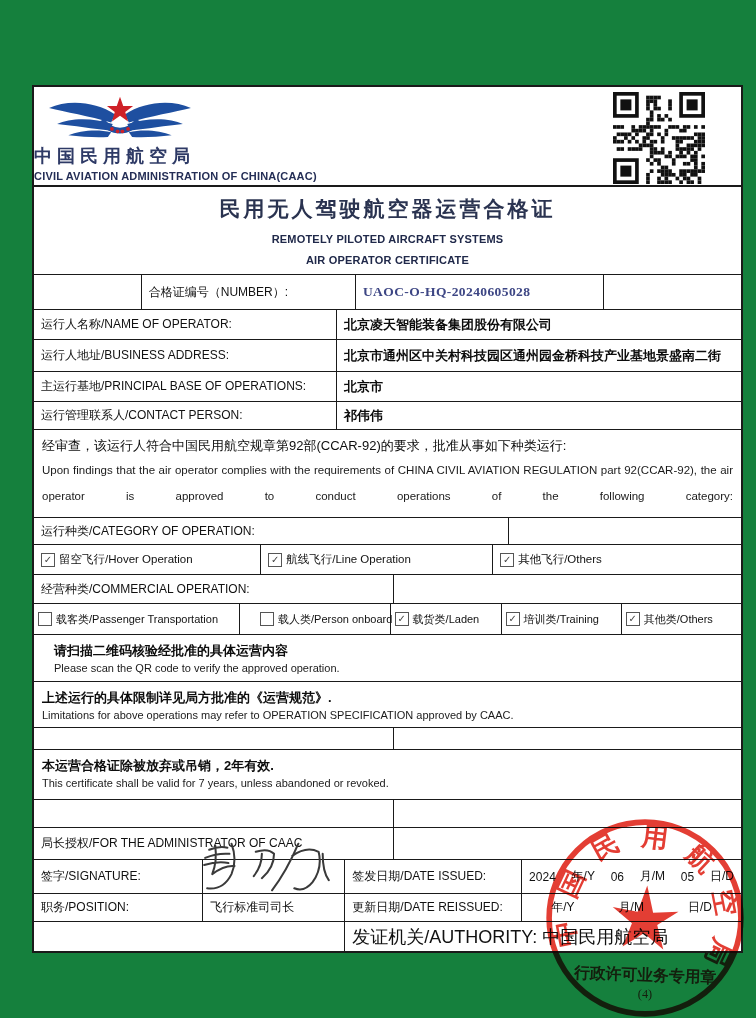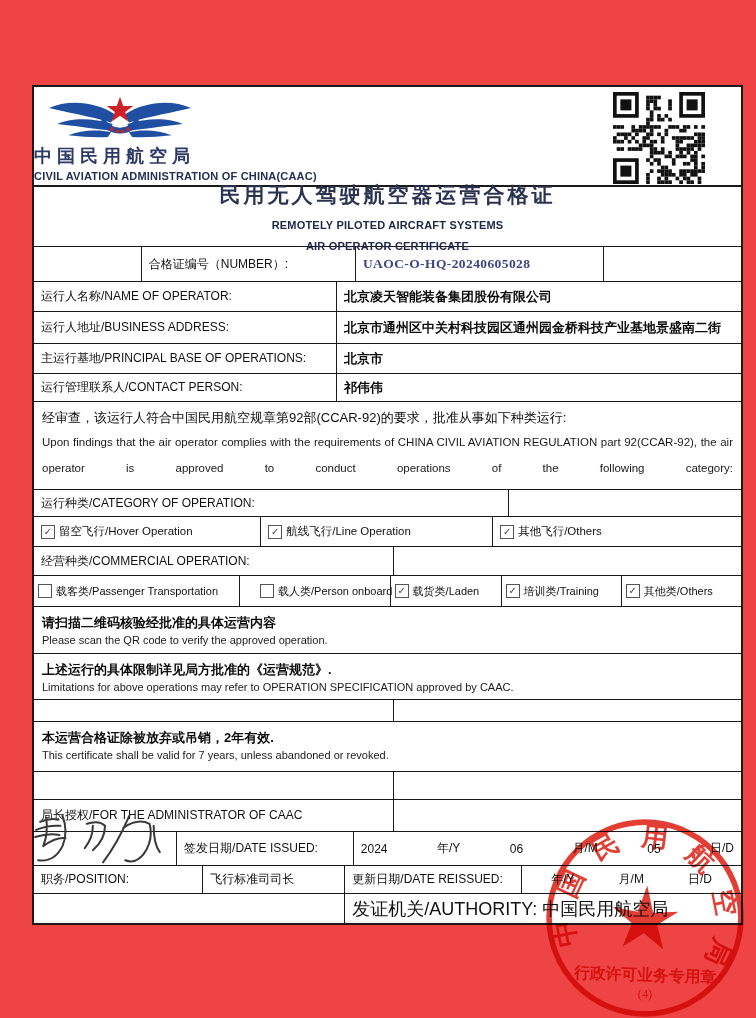--- a/index.html
+++ b/index.html
@@ -1,33 +1,33 @@
 <!DOCTYPE html>
 <html><head>
 <meta charset="utf-8">
 <style>
   html,body{margin:0;padding:0;background:#fff;}
-  .page{position:relative;width:756px;height:1018px;background:#ef4444;overflow:hidden;
+  .page{position:relative;width:756px;height:1018px;background:#15803d;overflow:hidden;
         font-family:"Liberation Sans","DejaVu Sans",sans-serif;color:#111;}
   .cert{position:absolute;left:32px;top:85px;width:711px;border:2px solid #1a1a1a;box-sizing:border-box;background:#fff;}
   .row{display:flex;border-bottom:1px solid #1a1a1a;position:relative;align-items:stretch;box-sizing:border-box;}
   .row.noline{border-bottom:none;}
   .row.thick{border-bottom-width:2px;}
   .cell{padding:2px 7px;display:flex;align-items:center;font-size:12px;box-sizing:border-box;min-width:0;}
   .cell + .cell{border-left:1px solid #1a1a1a;}
   .cell.block{display:block;align-items:flex-start;}
   .val{font-weight:700;font-size:13px;color:#0c0c0c;white-space:nowrap;}
   .clip{overflow:hidden;}
   .numval{font-family:"Liberation Serif","DejaVu Serif",serif;font-weight:700;
           font-size:13.5px;color:#3d4684;letter-spacing:.4px;white-space:nowrap;}
   .hdr{flex-direction:column;justify-content:flex-start;height:100px;}
   .org-cn{font-family:"Liberation Serif","DejaVu Serif",serif;font-weight:700;font-size:18px;
           letter-spacing:5px;color:#2e3a66;margin-top:3px;}
   .org-en{font-weight:700;font-size:11px;color:#242e56;letter-spacing:.2px;margin-top:2px;}
-  .title-row{flex-direction:column;justify-content:center;height:60px;text-align:center;}
+  .title-row{flex-direction:column;justify-content:center;height:88px;text-align:center;}
   .title-cn{font-family:"Liberation Serif","DejaVu Serif",serif;font-weight:700;font-size:21px;
             letter-spacing:3px;color:#2a3350;}
   .title-en{font-weight:700;font-size:11px;color:#20294a;margin-top:10px;letter-spacing:.2px;}
   .para-cn{font-size:13px;color:#0d0d0d;margin:4px 0 2px 0;}
   .para-cn.b{font-weight:700;}
   .para-en{font-size:11px;color:#1a1a1a;margin-top:2px;}
   .just{text-align:justify;text-align-last:justify;line-height:26px;font-size:11.5px;}
   .chk{display:flex;align-items:center;font-size:11.5px;white-space:nowrap;}
   .box{width:12px;height:12px;border:1px solid #555;display:inline-flex;align-items:center;
        justify-content:center;font-size:10px;line-height:10px;color:#444;margin-right:4px;flex:none;background:#fff;}
@@ -374,21 +374,21 @@
       </div>
       <div class="cell" style="flex:1;padding-left:4px">
         <span class="chk small">
           <span class="box">✓</span>
           <span>其他类/Others</span>
         </span>
       </div>
     </div>
 
     <div class="row" style="height:47px">
-      <div class="cell block" style="width:100%;padding:3px 8px">
+      <div class="cell block" style="width:100%;padding:3px 20px">
         <div class="para-cn b">请扫描二维码核验经批准的具体运营内容</div>
         <div class="para-en">Please scan the QR code to verify the approved operation.</div>
       </div>
     </div>
 
     <div class="row" style="height:46px">
       <div class="cell block" style="width:100%;padding:3px 8px">
         <div class="para-cn b">上述运行的具体限制详见局方批准的《运营规范》.</div>
         <div class="para-en">Limitations for above operations may refer to OPERATION SPECIFICATION approved by CAAC.</div>
       </div>
@@ -410,20 +410,21 @@
       <div class="cell" style="width:50.8%"></div>
         <div class="cell" style="flex:1"></div>
     </div>
 
     <div class="row" style="height:32px">
       <div class="cell" style="width:50.8%">局长授权/FOR THE ADMINISTRATOR OF CAAC</div>
       <div class="cell" style="flex:1"></div>
     </div>
 
     <div class="row" style="height:34px">
+      <div class="cell" style="width:23.8%">签字/SIGNATURE:</div>
       <div class="cell" style="width:20.1%;position:relative">
         <svg class="sig-svg" viewBox="0 0 150 52">
           <g fill="none" stroke="#3a3a3a" stroke-width="2" stroke-linecap="round" stroke-linejoin="round">
             <path d="M14,10 q10,-4 18,-2 m-22,10 q12,-5 24,-4 m-25,11 q13,-4 24,-2 M20,6 q2,16 -3,28 q12,-9 22,-8 M36,4 q6,16 0,30 q-8,16 -24,14"></path>
             <path d="M66,14 q0,12 -8,22 M60,12 q12,-4 18,2 q0,14 -12,24"></path>
             <path d="M102,4 q-12,28 -26,46 M96,16 q14,-10 26,-4 q4,16 -6,30 q-8,10 -18,6 m28,-34 q0,18 6,26"></path>
           </g>
         </svg>
       </div>
       <div class="cell" style="width:25%">签发日期/DATE ISSUED:</div>

